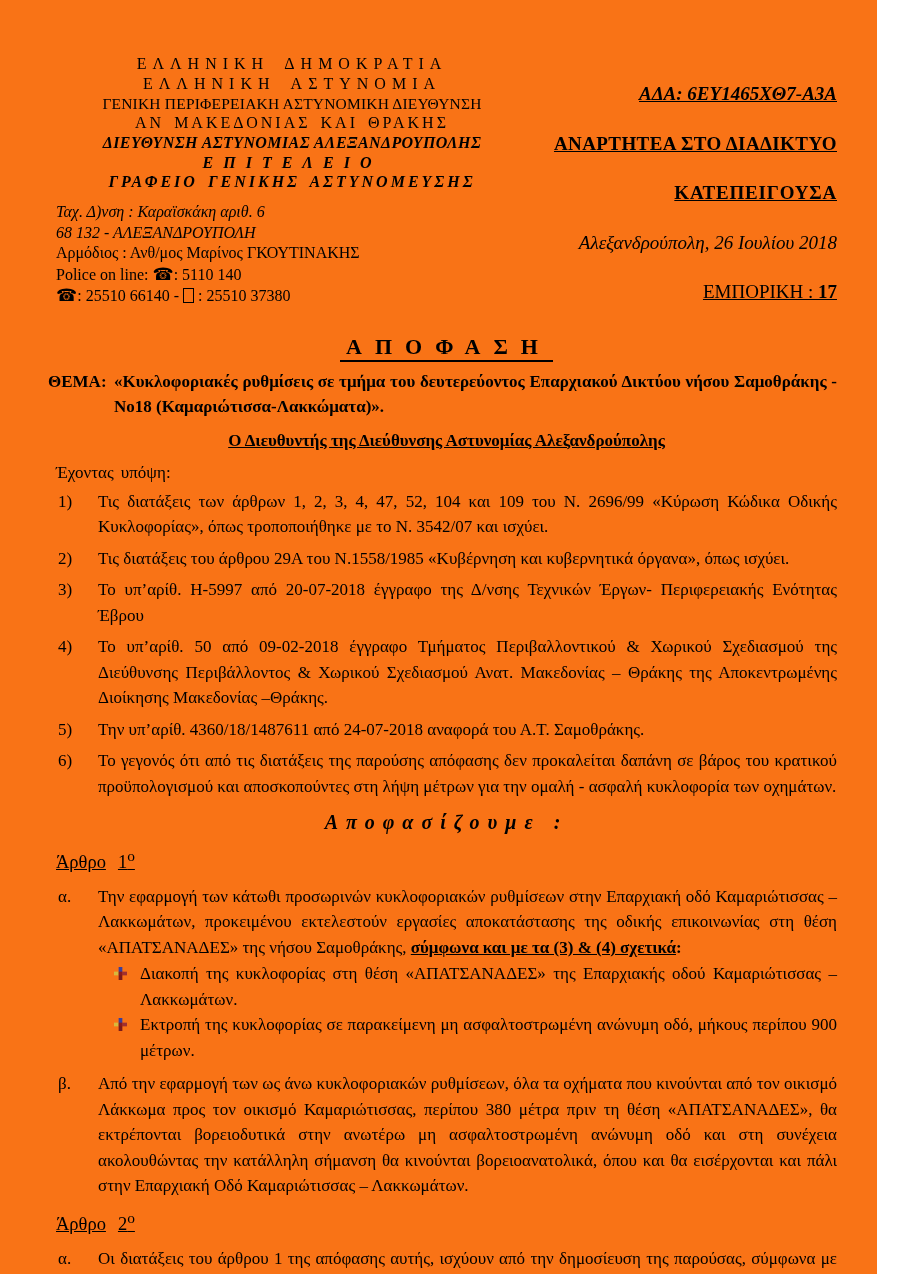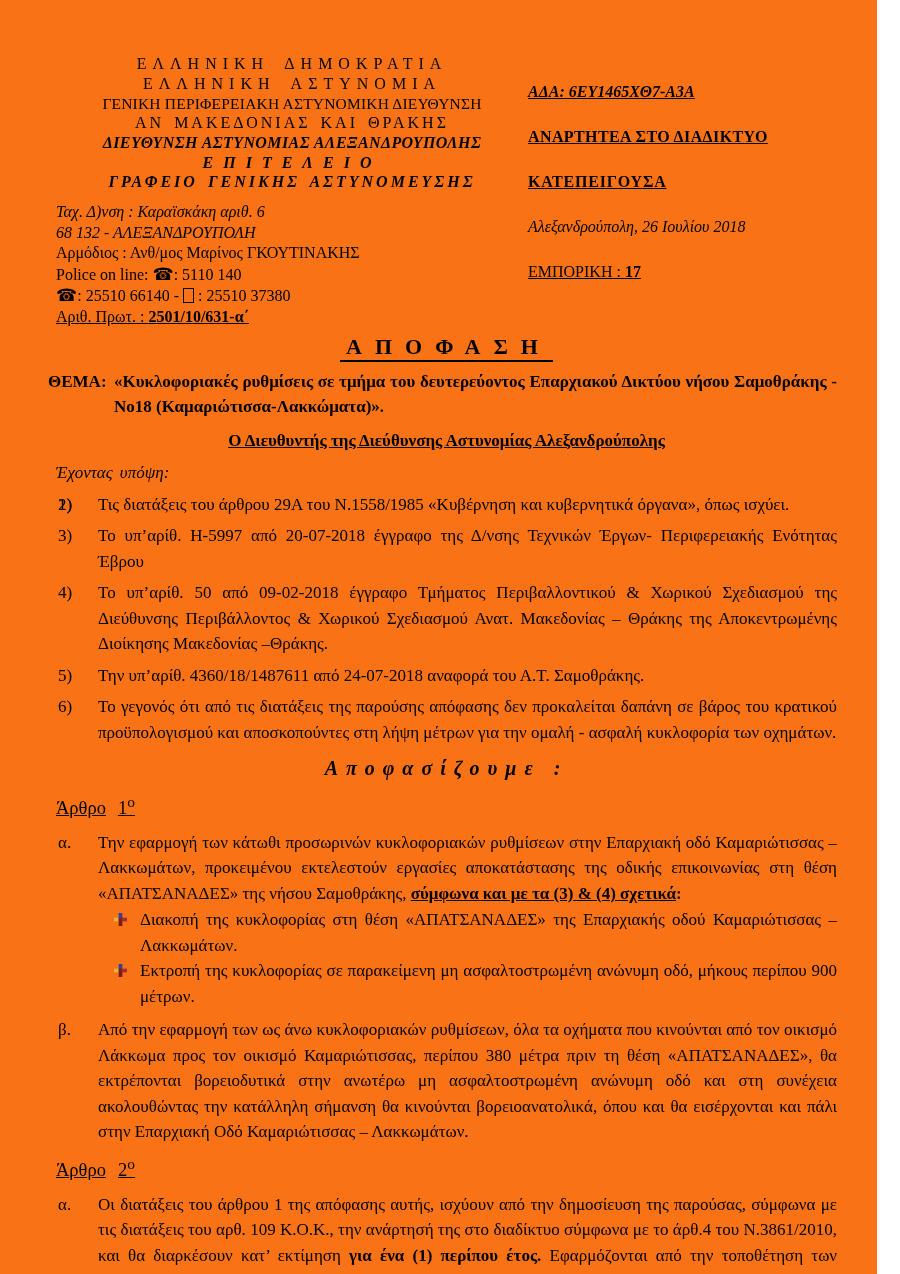--- a/index.html
+++ b/index.html
@@ -20,35 +20,35 @@
   .hl-4 { letter-spacing:3px; word-spacing:3px; }
   .hl-5 { font-weight:bold; font-style:italic; letter-spacing:0.4px; }
   .hl-6 { font-weight:bold; font-style:italic; letter-spacing:10px; }
   .hl-7 { font-weight:bold; font-style:italic; letter-spacing:3px; word-spacing:3px; }
   .addr { font-size:16px; line-height:1.28; margin-top:10px; }
   .addr-it { font-style:italic; }
   .protocol { text-decoration:underline; }
   .protocol .num { font-weight:bold; }
   .phone-glyph { font-size:17px; }
   .fax-box { display:inline-block; width:9px; height:13px; border:1px solid #000; vertical-align:-2px; }
-  .top-right { flex:1; text-align:left; padding-top:26px; font-size:16px; }
+  .top-right { flex:1; text-align:right; padding-top:26px; font-size:19px; }
   .tr-line { margin-bottom:21px; }
   .ada { font-weight:bold; font-style:italic; text-decoration:underline; }
   .anart { font-weight:bold; text-decoration:underline; letter-spacing:0.4px; }
   .urgent { font-weight:bold; text-decoration:underline; letter-spacing:0.8px; }
   .dateline { font-style:italic; }
   .arithmos { text-decoration:underline; }
   .arithmos .num { font-weight:bold; }
   
   .title { text-align:center; margin-top:2px; }
   .title span { font-weight:bold; font-size:22px; letter-spacing:13px; border-bottom:2.5px solid #000; padding:0 2px 1px 6px; }
   .subject { font-weight:bold; text-align:justify; position:relative; padding-left:66px; margin-left:-8px; margin-top:6px; line-height:1.5; }
   .subject .lbl { position:absolute; left:0; }
   .issuer { text-align:center; font-weight:bold; text-decoration:underline; margin-top:8px; }
-  .having { margin-top:7px; word-spacing:3px;font-style:italic; }
+  .having { margin-top:7px; word-spacing:3px; }
   .num-list { margin-top:3px; }
   .li { position:relative; padding-left:42px; text-align:justify; line-height:1.5; margin-bottom:6px; }
   .li .mk { position:absolute; left:2px; }
   .decide { text-align:center; font-weight:bold; font-style:italic; font-size:20px; letter-spacing:8px; margin-top:8px; }
   .art-heading { margin-top:7px; font-size:18.5px; }
   .art-heading .inner { text-decoration:underline; }
   .art-heading .n { margin-left:12px; }
   .para { position:relative; padding-left:42px; text-align:justify; line-height:1.5; margin-top:7px; }
   .para .mk { position:absolute; left:2px; }
   .bullets { margin:1px 0 8px 56px; }
@@ -69,21 +69,20 @@
       <div class="hl hl-5">ΔΙΕΥΘΥΝΣΗ ΑΣΤΥΝΟΜΙΑΣ ΑΛΕΞΑΝΔΡΟΥΠΟΛΗΣ</div>
       <div class="hl hl-6">ΕΠΙΤΕΛΕΙΟ</div>
       <div class="hl hl-7">ΓΡΑΦΕΙΟ ΓΕΝΙΚΗΣ ΑΣΤΥΝΟΜΕΥΣΗΣ</div>
 
       <div class="addr">
         <div class="addr-it">Ταχ. Δ)νση : Καραϊσκάκη αριθ. 6</div>
         <div class="addr-it">68 132 -  ΑΛΕΞΑΝΔΡΟΥΠΟΛΗ</div>
         <div>Αρμόδιος : Ανθ/μος Μαρίνος ΓΚΟΥΤΙΝΑΚΗΣ</div>
         <div><span>Police on line: </span><span class="phone-glyph">☎</span><span>: 5110 140</span></div>
         <div><span class="phone-glyph">☎</span><span>: 25510 66140 - </span><span class="fax-box"></span><span> : 25510 37380</span></div>
-        <div class="protocol"><span>Αριθ. Πρωτ. : </span><span class="num">2501/10/631-α΄</span></div>
       </div>
     </div>
 
     <div class="top-right">
       <div class="tr-line ada">ΑΔΑ: 6ΕΥ1465ΧΘ7-Α3Α</div>
       <div class="tr-line anart">ΑΝΑΡΤΗΤΕΑ ΣΤΟ ΔΙΑΔΙΚΤΥΟ</div>
       <div class="tr-line urgent">ΚΑΤΕΠΕΙΓΟΥΣΑ</div>
       <div class="tr-line dateline">Αλεξανδρούπολη, 26 Ιουλίου  2018</div>
       <div class="tr-line arithmos"><span>ΕΜΠΟΡΙΚΗ : </span><span class="num">17</span></div>
     </div>
@@ -94,21 +93,21 @@
   <div class="subject">
     <span class="lbl">ΘΕΜΑ:</span>
     <span>«Κυκλοφοριακές ρυθμίσεις σε τμήμα του δευτερεύοντος Επαρχιακού Δικτύου νήσου Σαμοθράκης - Νο18 (Καμαριώτισσα-Λακκώματα)».</span>
   </div>
 
   <div class="issuer">Ο Διευθυντής της Διεύθυνσης Αστυνομίας Αλεξανδρούπολης</div>
 
   <div class="having">Έχοντας  υπόψη:</div>
 
   <div class="num-list">
-    <div class="li"><span class="mk">1)</span></div>
+    <div class="li"><span class="mk">1)</span><span>Τις διατάξεις των άρθρων 1, 2, 3, 4, 47, 52, 104 και 109 του Ν. 2696/99 «Κύρωση Κώδικα Οδικής Κυκλοφορίας», όπως τροποποιήθηκε με το Ν. 3542/07 και ισχύει.</span></div>
     <div class="li"><span class="mk">2)</span><span>Τις διατάξεις του άρθρου 29Α του Ν.1558/1985 «Κυβέρνηση και κυβερνητικά όργανα», όπως ισχύει.</span></div>
     <div class="li"><span class="mk">3)</span><span>Το υπ’αρίθ. Η-5997 από 20-07-2018 έγγραφο της  Δ/νσης Τεχνικών Έργων- Περιφερειακής Ενότητας Έβρου</span></div>
     <div class="li"><span class="mk">4)</span><span>Το υπ’αρίθ. 50 από 09-02-2018 έγγραφο Τμήματος Περιβαλλοντικού &amp; Χωρικού Σχεδιασμού της Διεύθυνσης Περιβάλλοντος &amp; Χωρικού Σχεδιασμού Ανατ. Μακεδονίας – Θράκης της Αποκεντρωμένης Διοίκησης Μακεδονίας –Θράκης.</span></div>
     <div class="li"><span class="mk">5)</span><span>Την υπ’αρίθ. 4360/18/1487611 από 24-07-2018 αναφορά του Α.Τ. Σαμοθράκης.</span></div>
     <div class="li"><span class="mk">6)</span><span>Το γεγονός ότι από τις διατάξεις της παρούσης απόφασης δεν προκαλείται δαπάνη σε βάρος του κρατικού προϋπολογισμού και αποσκοπούντες στη λήψη μέτρων για την ομαλή - ασφαλή κυκλοφορία των οχημάτων.</span></div>
   </div>
 
   <div class="decide">Αποφασίζουμε :</div>
 
   <div class="art-heading">

